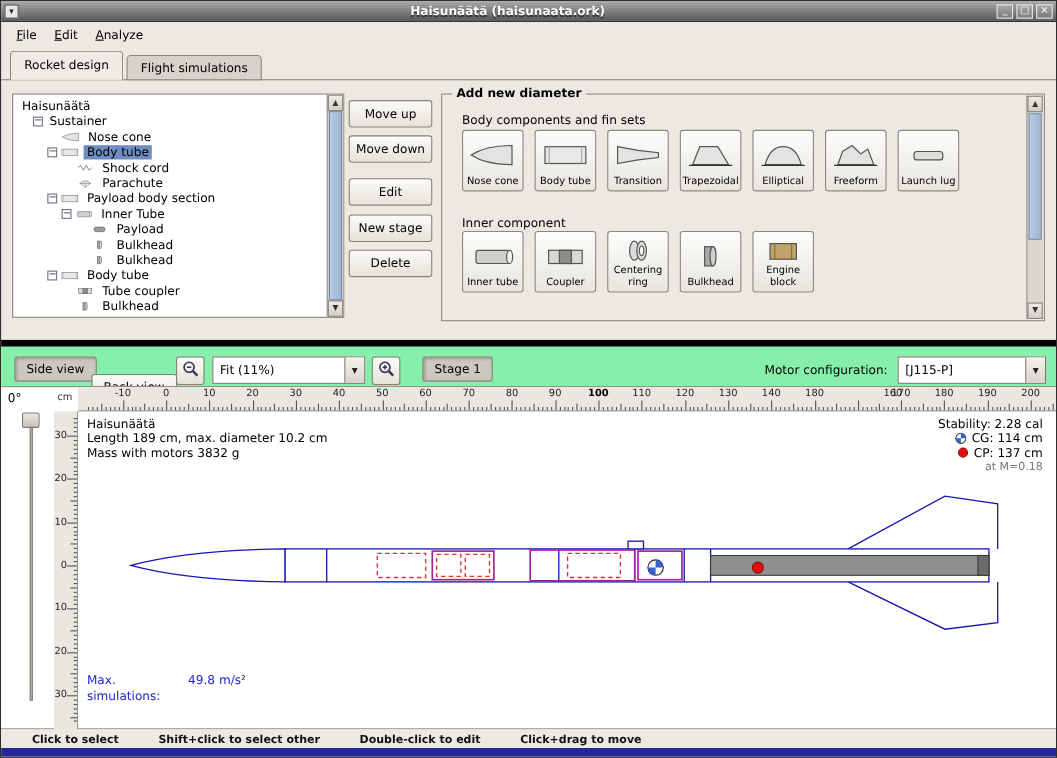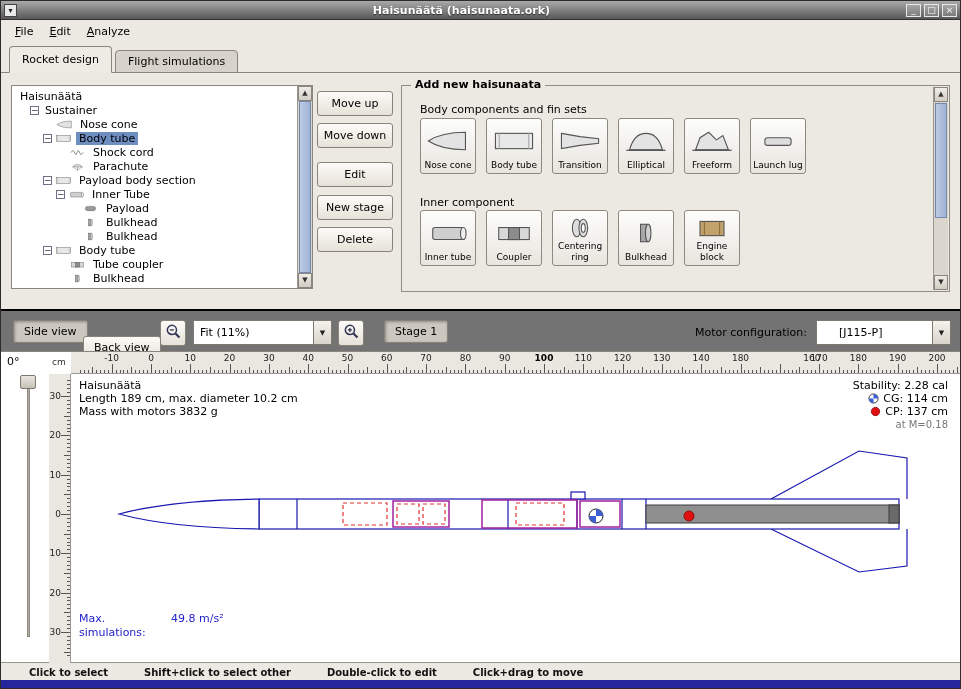--- a/index.html
+++ b/index.html
@@ -53,21 +53,21 @@
   .groupbox{position:absolute;left:400px;top:84px;width:549px;height:207px;border:1px solid #908c83;}
   .gb-title{position:absolute;top:-8px;left:9px;background:#ece9e2;padding:0 4px;font-weight:bold;}
   .section-label{position:absolute;left:18px;}
   .comp-row{position:absolute;left:18px;display:flex;gap:10px;}
   .comp-btn{width:56px;height:56px;background:linear-gradient(#fdfdfc,#e8e5de);border:1px solid #8d897f;border-radius:3px;display:flex;flex-direction:column;align-items:center;justify-content:flex-end;padding:3px 1px;font-family:inherit;}
   .comp-icon{flex:1;display:flex;align-items:center;justify-content:center;width:100%;}
   .comp-icon svg{width:44px;height:24px;}
   .comp-label{font-size:9px;line-height:1.15;text-align:center;}
 
   
-  .view-toolbar{position:absolute;left:0;top:308px;right:0;height:42px;background:#737373;border-top:2px solid #000000;}
+  .view-toolbar{position:absolute;left:0;top:308px;right:0;height:42px;background:#86efac;border-top:6px solid #000000;}
   .icon-btn{position:absolute;width:26px;height:26px;background:linear-gradient(#fcfbf8,#e6e2d9);border:1px solid #878378;border-radius:3px;display:flex;align-items:center;justify-content:center;}
   .combo{position:absolute;height:25px;background:#fff;border:1px solid #7e7a71;display:flex;align-items:center;}
   .combo-text{flex:1;padding:0 6px;white-space:nowrap;overflow:hidden;}
   .combo-arrow{width:18px;align-self:stretch;background:linear-gradient(#f4f2ec,#d9d5cc);border-left:1px solid #7e7a71;display:flex;align-items:center;justify-content:center;font-size:7px;color:#222;}
 
   
   .canvas{position:absolute;left:0;top:350px;right:0;height:312px;background:#fff;border-top:1px solid #8a867e;border-bottom:1px solid #9a968d;}
   .angle-label{position:absolute;left:6px;top:3px;}
   .unit-label{position:absolute;left:51px;top:5px;font-size:9px;color:#333;}
   .h-ruler{position:absolute;left:70px;top:0;width:891px;height:22px;background:#eae7e0;border-bottom:1px solid #999;overflow:hidden;}
@@ -257,21 +257,21 @@
 
   <div class="btn-col">
       <button class="btn">Move up</button>
       <button class="btn">Move down</button>
       <button class="btn">Edit</button>
       <button class="btn">New stage</button>
       <button class="btn">Delete</button>
     </div>
 
   <div class="groupbox">
-    <span class="gb-title">Add new haisunaata</span>
+    <span class="gb-title">Add new diameter</span>
     <div class="vscroll" style="right:1px;top:1px;bottom:1px;">
       <div class="sb-arrow" style="top:0;">▲</div>
       <div class="sb-thumb" style="top:16px;height:115px;"></div>
       <div class="sb-arrow" style="bottom:0;">▼</div>
     </div>
   <div class="section-label" style="top: 17px;">Body components and fin sets</div>
       <div class="comp-row" style="top: 32px;">
         <button class="comp-btn">
           <div class="comp-icon">
             <svg viewBox="0 0 40 22">
@@ -290,20 +290,29 @@
           </div>
           <div class="comp-label">Body tube</div>
         </button>
         <button class="comp-btn">
           <div class="comp-icon">
             <svg viewBox="0 0 40 22">
               <path d="M3 4 L20 7 L37 9 L37 13 L20 15 L3 18 Z" fill="#e3e3e3" stroke="#555"></path>
             </svg>
           </div>
           <div class="comp-label">Transition</div>
+        </button>
+        <button class="comp-btn">
+          <div class="comp-icon">
+            <svg viewBox="0 0 40 22">
+              <path d="M5 19 L11 4 L26 4 L35 19 Z" fill="#e3e3e3" stroke="#555"></path>
+              <line x1="2" y1="19.5" x2="38" y2="19.5" stroke="#333"></line>
+            </svg>
+          </div>
+          <div class="comp-label">Trapezoidal</div>
         </button>
         <button class="comp-btn">
           <div class="comp-icon">
             <svg viewBox="0 0 40 22">
               <path d="M5 19 Q9 4 20 4 Q31 4 35 19 Z" fill="#e3e3e3" stroke="#555"></path>
               <line x1="2" y1="19.5" x2="38" y2="19.5" stroke="#333"></line>
             </svg>
           </div>
           <div class="comp-label">Elliptical</div>
         </button>
@@ -394,21 +403,21 @@
     <div class="icon-btn" style="left:337px;top:9px;">
       <span><svg width="17" height="17" viewBox="0 0 16 16">
             <circle cx="6.5" cy="6.5" r="4.3" fill="none" stroke="#335" stroke-width="1.4"></circle>
             <line x1="9.8" y1="9.8" x2="13.6" y2="13.6" stroke="#335" stroke-width="2"></line>
             <line x1="4.6" y1="6.5" x2="8.4" y2="6.5" stroke="#335" stroke-width="1.2"></line>
             <line x1="6.5" y1="4.6" x2="6.5" y2="8.4" stroke="#335" stroke-width="1.2"></line>
           </svg></span>
     </div>
     <button class="btn pressed" style="position:absolute;left:383px;top:9px;">Stage 1</button>
     <span style="position:absolute;left:694px;top:15px;">Motor configuration:</span>
-    <div class="combo" style="left:815px;top:9px;width:135px;padding-left:16px;">
+    <div class="combo" style="left:815px;top:9px;width:135px;">
       <span class="combo-text">[J115-P]</span>
       <span class="combo-arrow">▼</span>
     </div>
   </div>
 
   <div class="canvas">
     <span class="angle-label">0°</span>
     <span class="unit-label">cm</span>
     <div class="h-ruler">
         <div class="htick" style="left: 9.26px; top: 18px; height: 4px;"></div>

